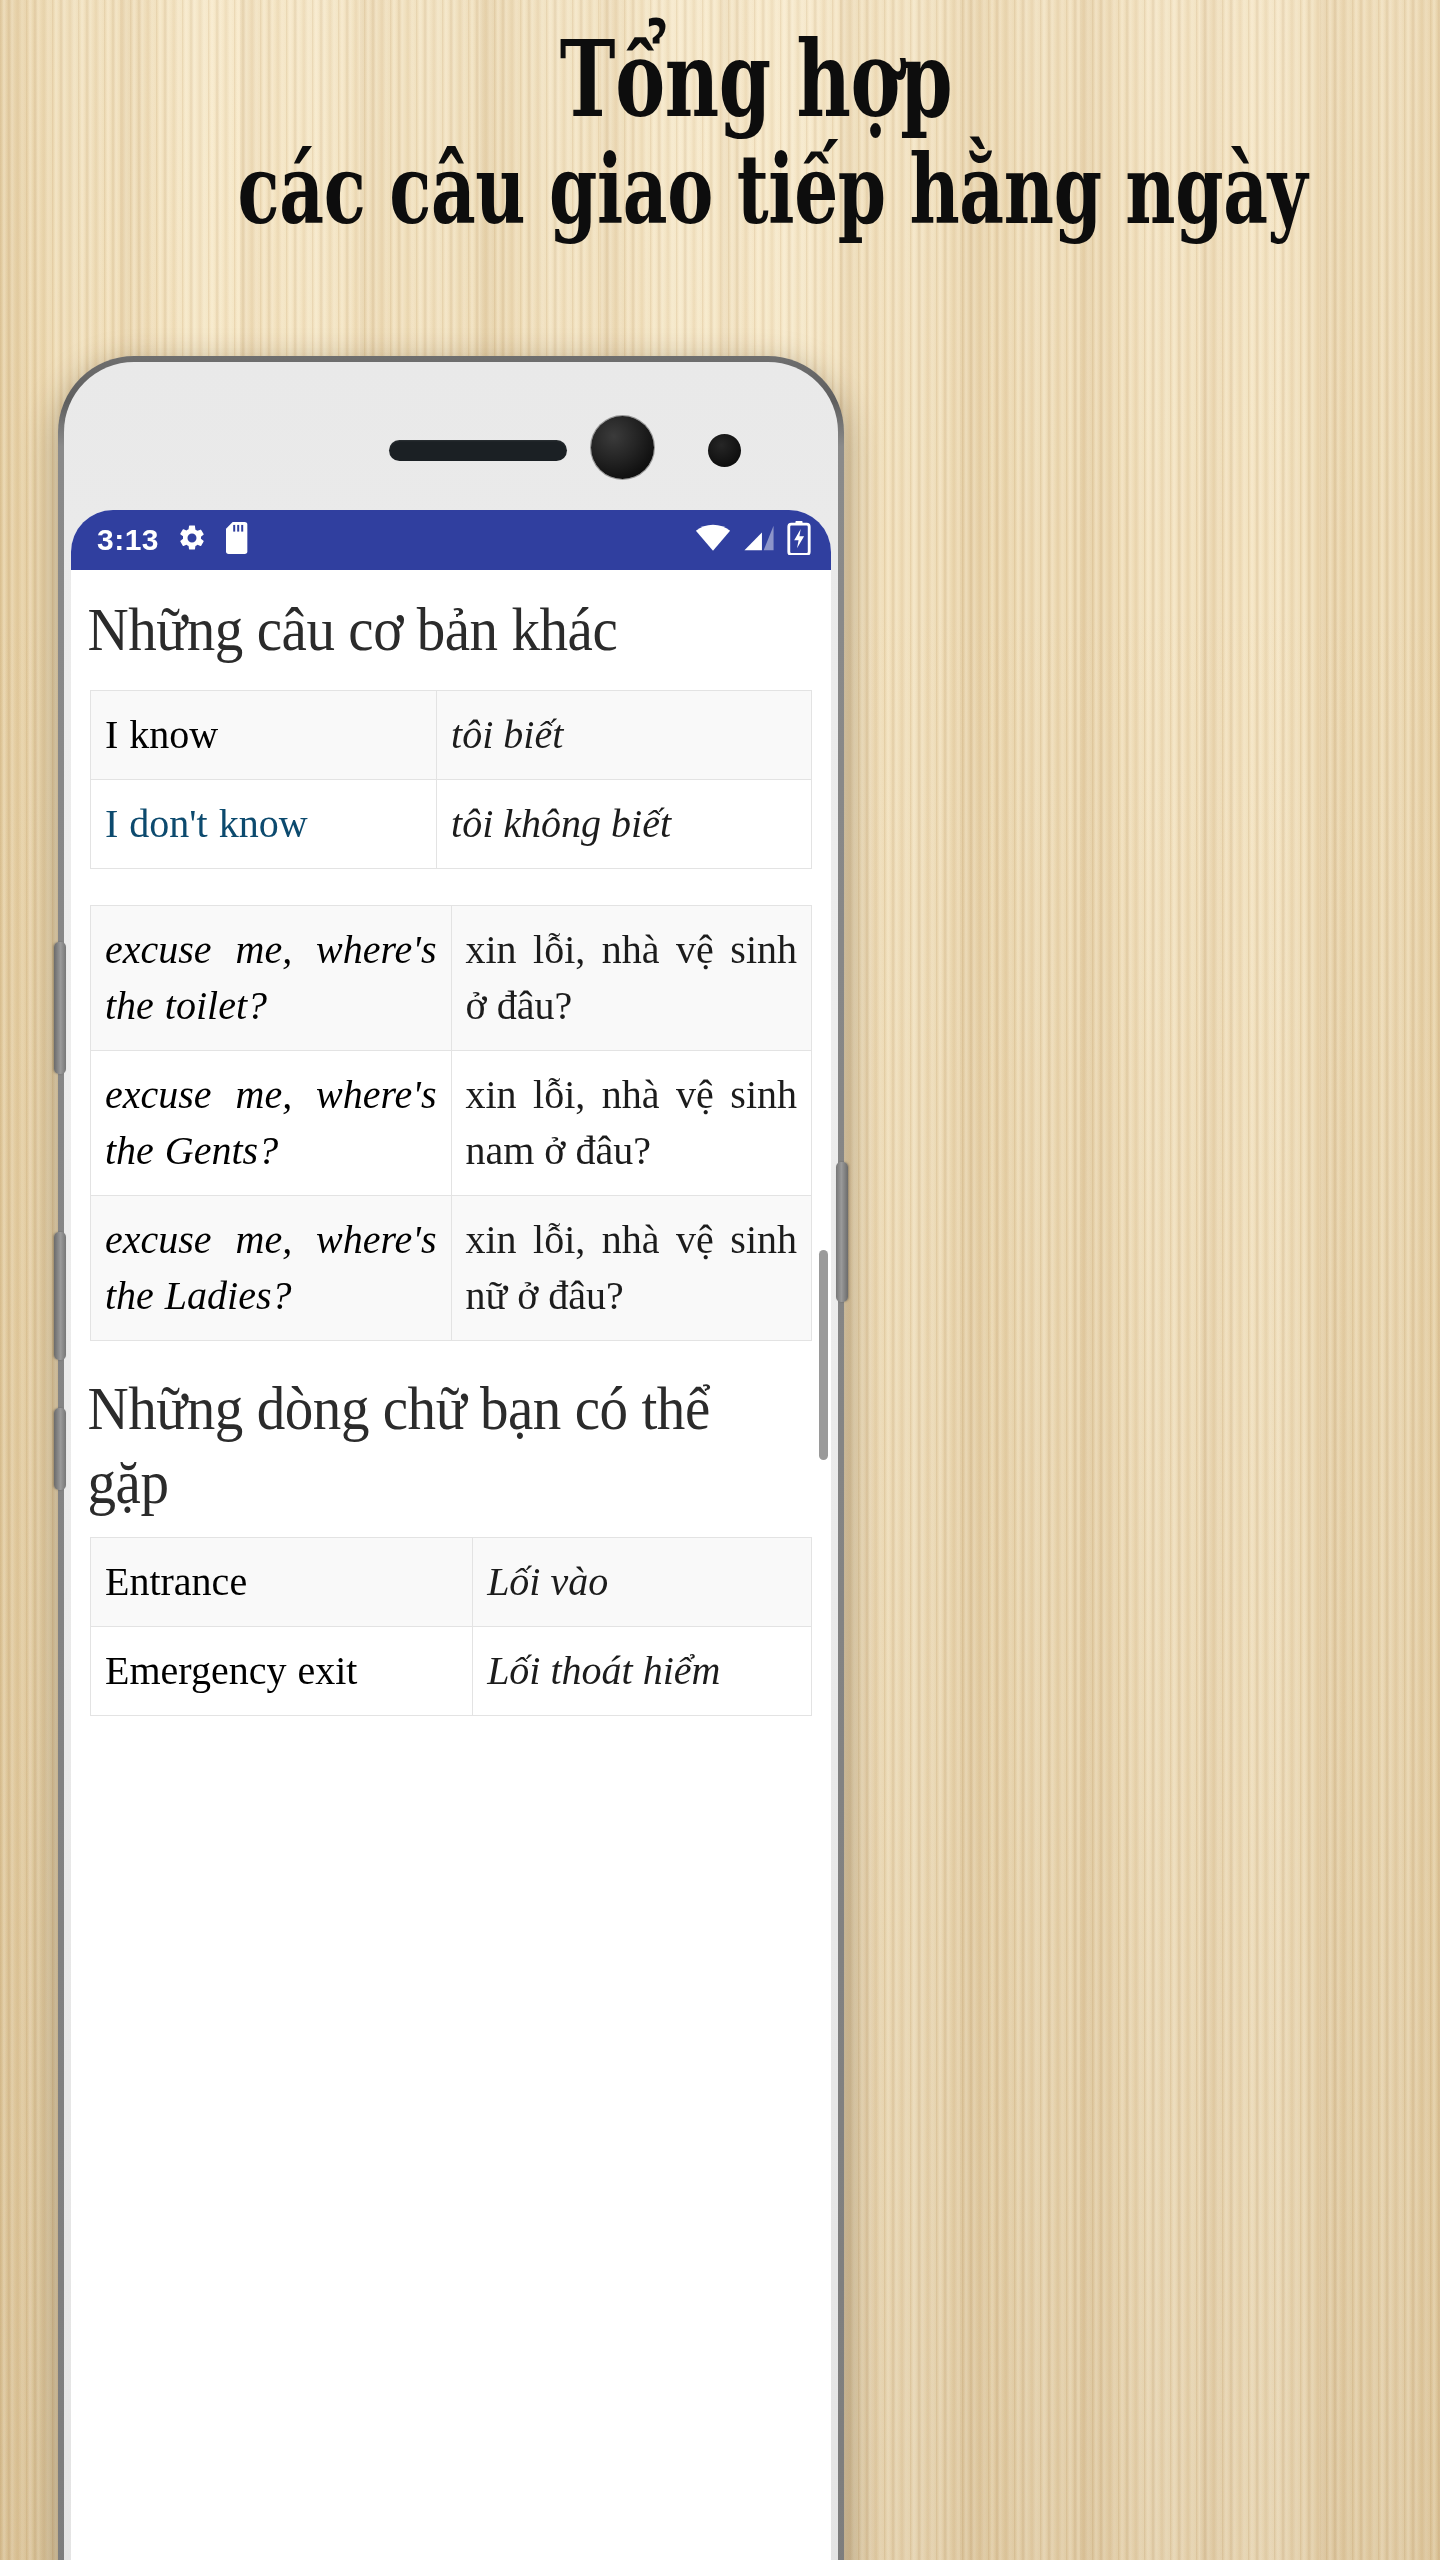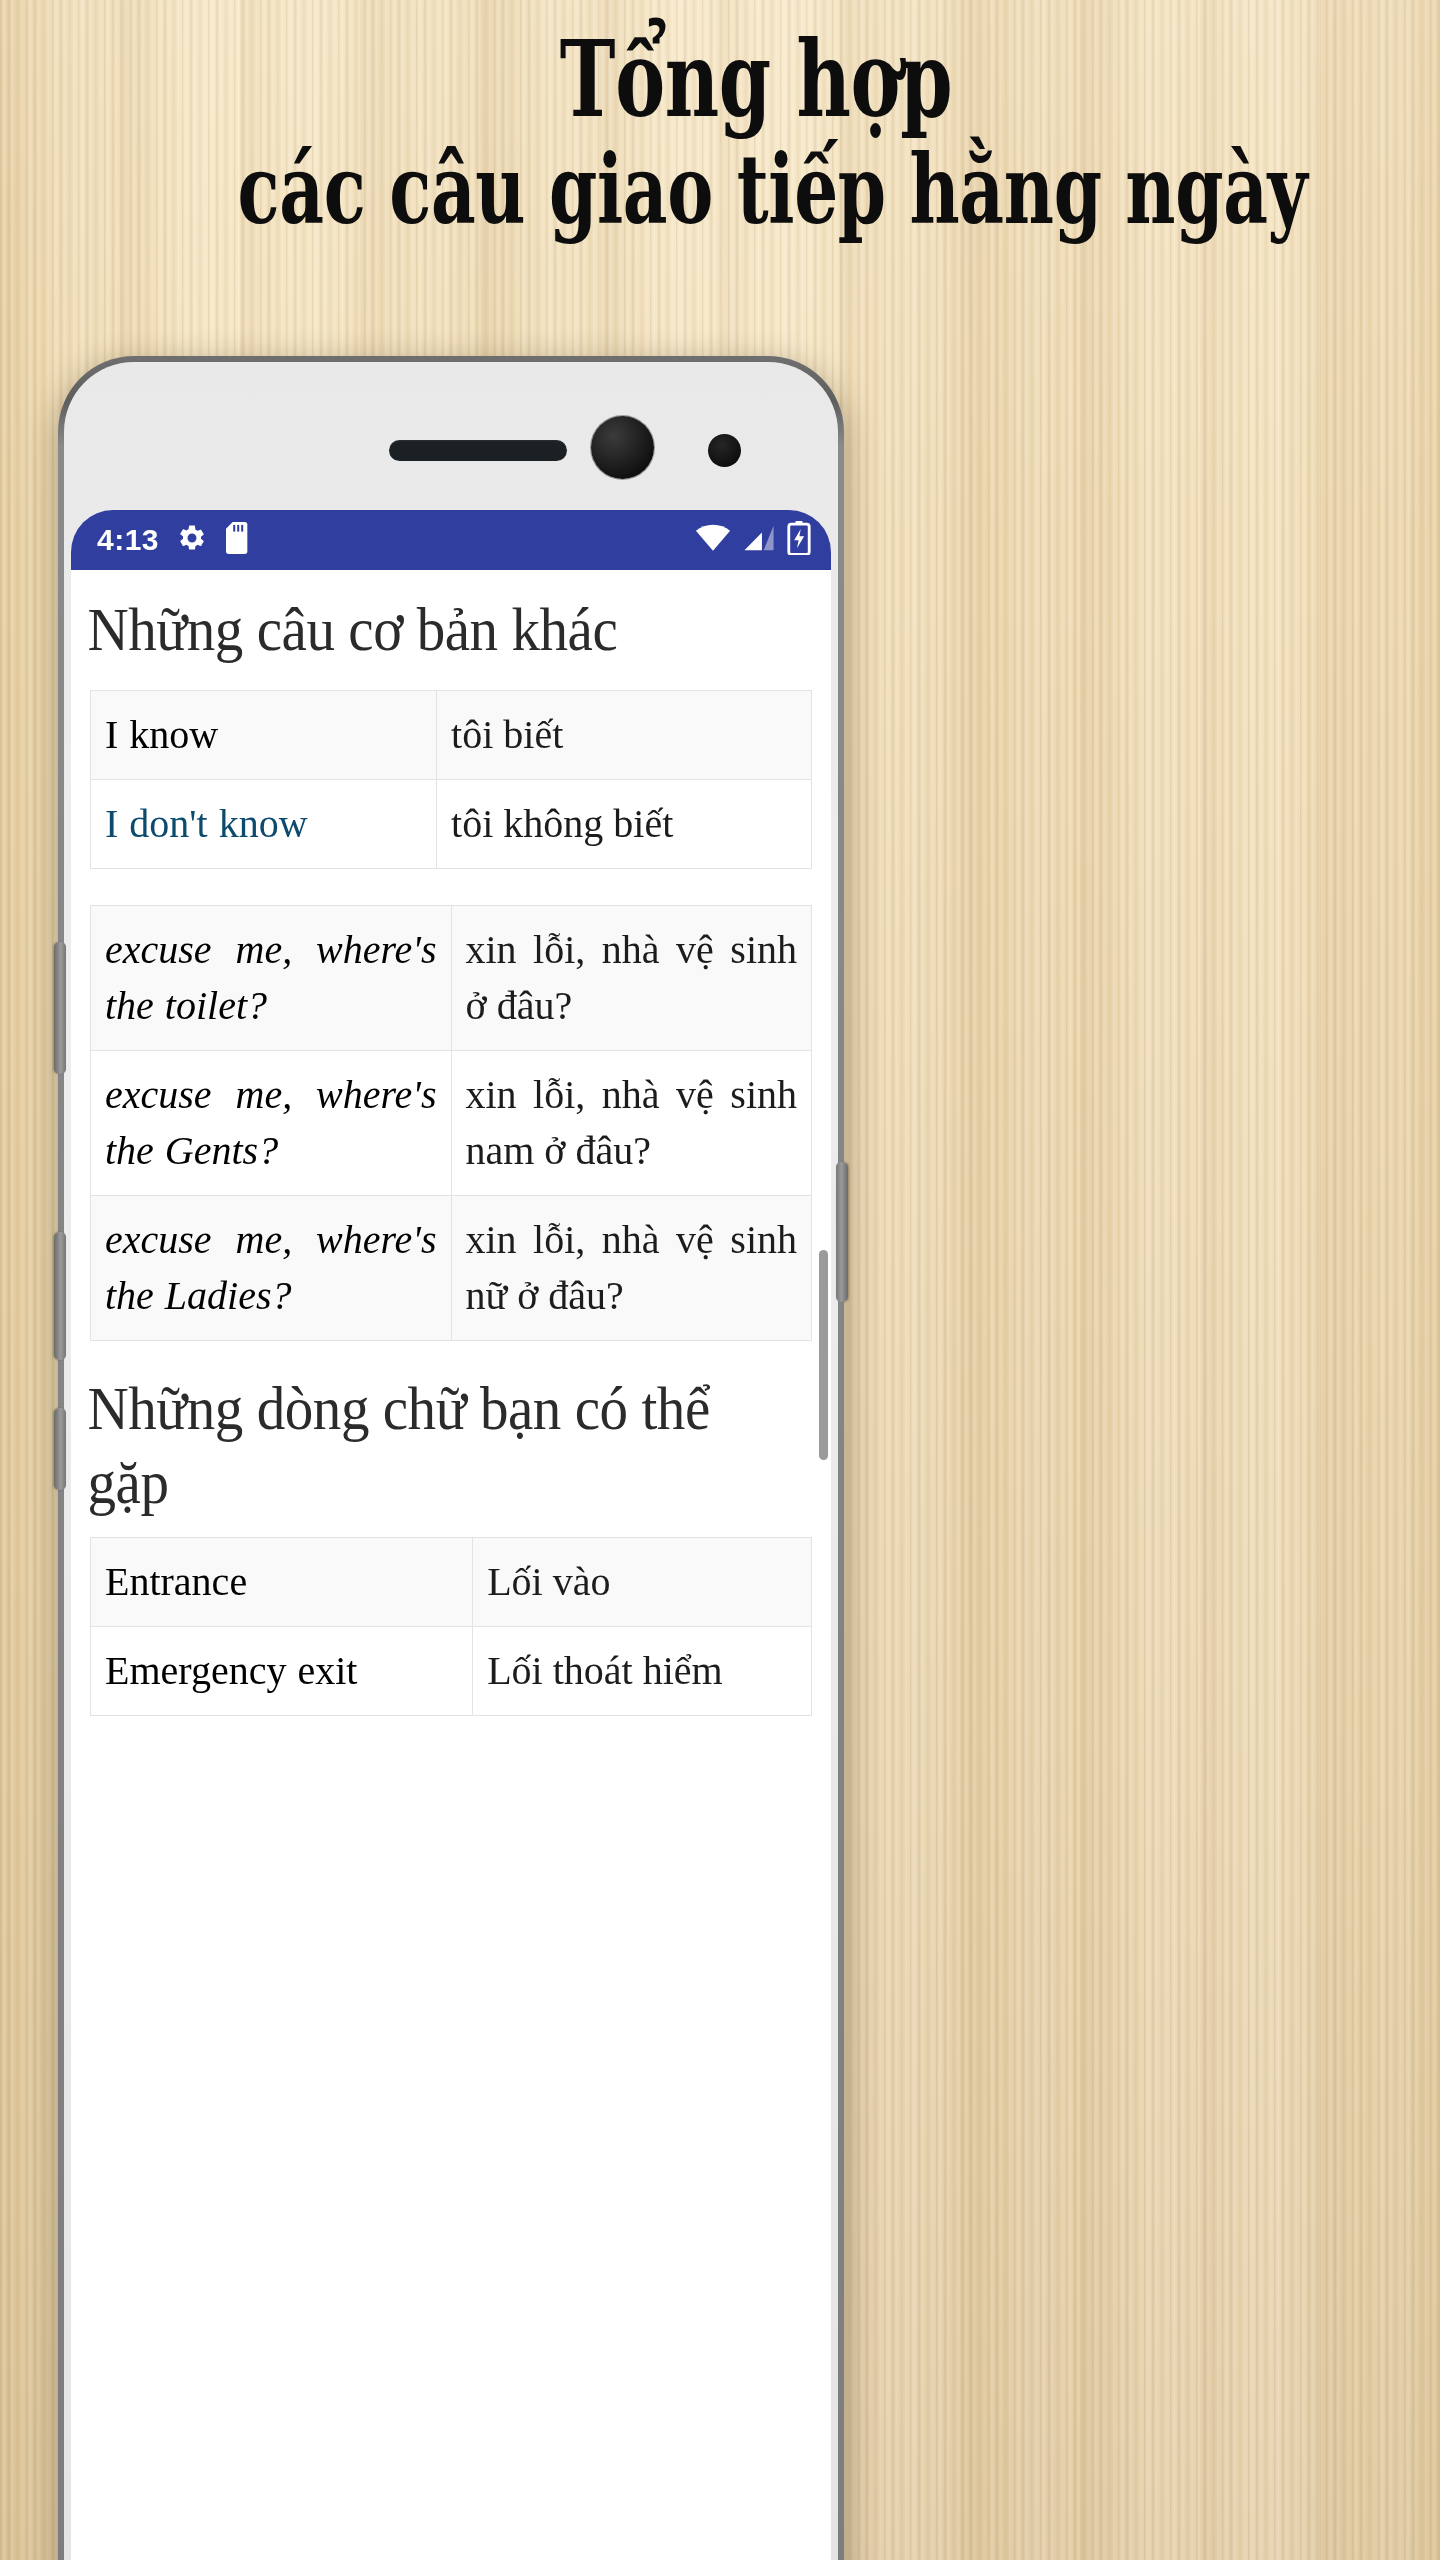--- a/index.html
+++ b/index.html
@@ -239,21 +239,21 @@
     color: #0c4a6e;
     text-decoration-thickness: 3px;
     text-underline-offset: 5px;
     margin-left: 25px;
   }
   .cell-vi {
     color: #1c1c1c;
     text-align: justify;
     text-align-last: left;
   }
-  .cell-vi.nowrap-cell { text-align: center; }
+  .cell-vi.nowrap-cell { text-align: center; font-style: italic; }
 
   
   #table-basic-other td:first-child { width: 48%; }
   #table-toilet td:first-child { width: 50%; font-style: italic; }
   #table-signs td:first-child { width: 53%; }
 
   
   .table-gap { height: 36px; }
 
   
@@ -287,21 +287,21 @@
 
     <div class="side-button" id="side-button-volume-up"></div>
     <div class="side-button" id="side-button-volume-down"></div>
     <div class="side-button" id="side-button-bixby"></div>
     <div id="side-button-power"></div>
 
     <div id="screen">
 
       <div id="status-bar">
         <div id="status-left">
-          <span id="status-time">4:13</span>
+          <span id="status-time">3:13</span>
 
           <span class="status-icon">
             <svg width="30" height="30" viewBox="0 0 24 24" fill="#ffffff">
               <path d="M19.14 12.94c.04-.31.06-.63.06-.94s-.02-.63-.06-.94l2.03-1.58a.5.5 0 0 0 .12-.63l-1.92-3.32a.5.5 0 0 0-.6-.22l-2.39.96a7.03 7.03 0 0 0-1.63-.94l-.36-2.54A.5.5 0 0 0 13.9 2h-3.8a.5.5 0 0 0-.49.42l-.36 2.54c-.59.24-1.13.56-1.63.94l-2.39-.96a.5.5 0 0 0-.6.22L2.71 8.48a.5.5 0 0 0 .12.63l2.03 1.58c-.04.31-.06.63-.06.94s.02.63.06.94l-2.03 1.58a.5.5 0 0 0-.12.63l1.92 3.32c.12.22.38.3.6.22l2.39-.96c.5.38 1.04.7 1.63.94l.36 2.54c.04.24.25.42.49.42h3.8c.24 0 .45-.18.49-.42l.36-2.54c.59-.24 1.13-.56 1.63-.94l2.39.96c.22.08.48 0 .6-.22l1.92-3.32a.5.5 0 0 0-.12-.63l-2.03-1.58zM12 15.6A3.6 3.6 0 1 1 12 8.4a3.6 3.6 0 0 1 0 7.2z"></path>
             </svg>
           </span>
 
           <span class="status-icon">
             <svg width="26" height="32" viewBox="0 0 18 24" fill="#ffffff">
               <path d="M5 0h9a2 2 0 0 1 2 2v20a2 2 0 0 1-2 2H2a2 2 0 0 1-2-2V5l5-5z"></path>

